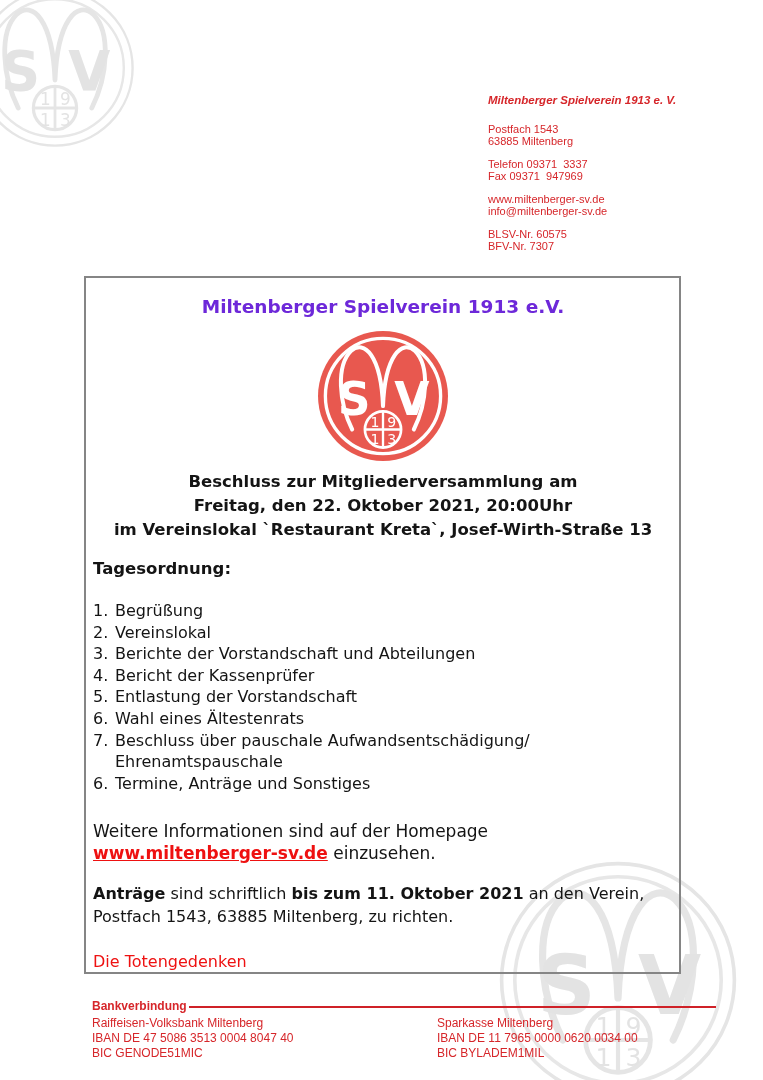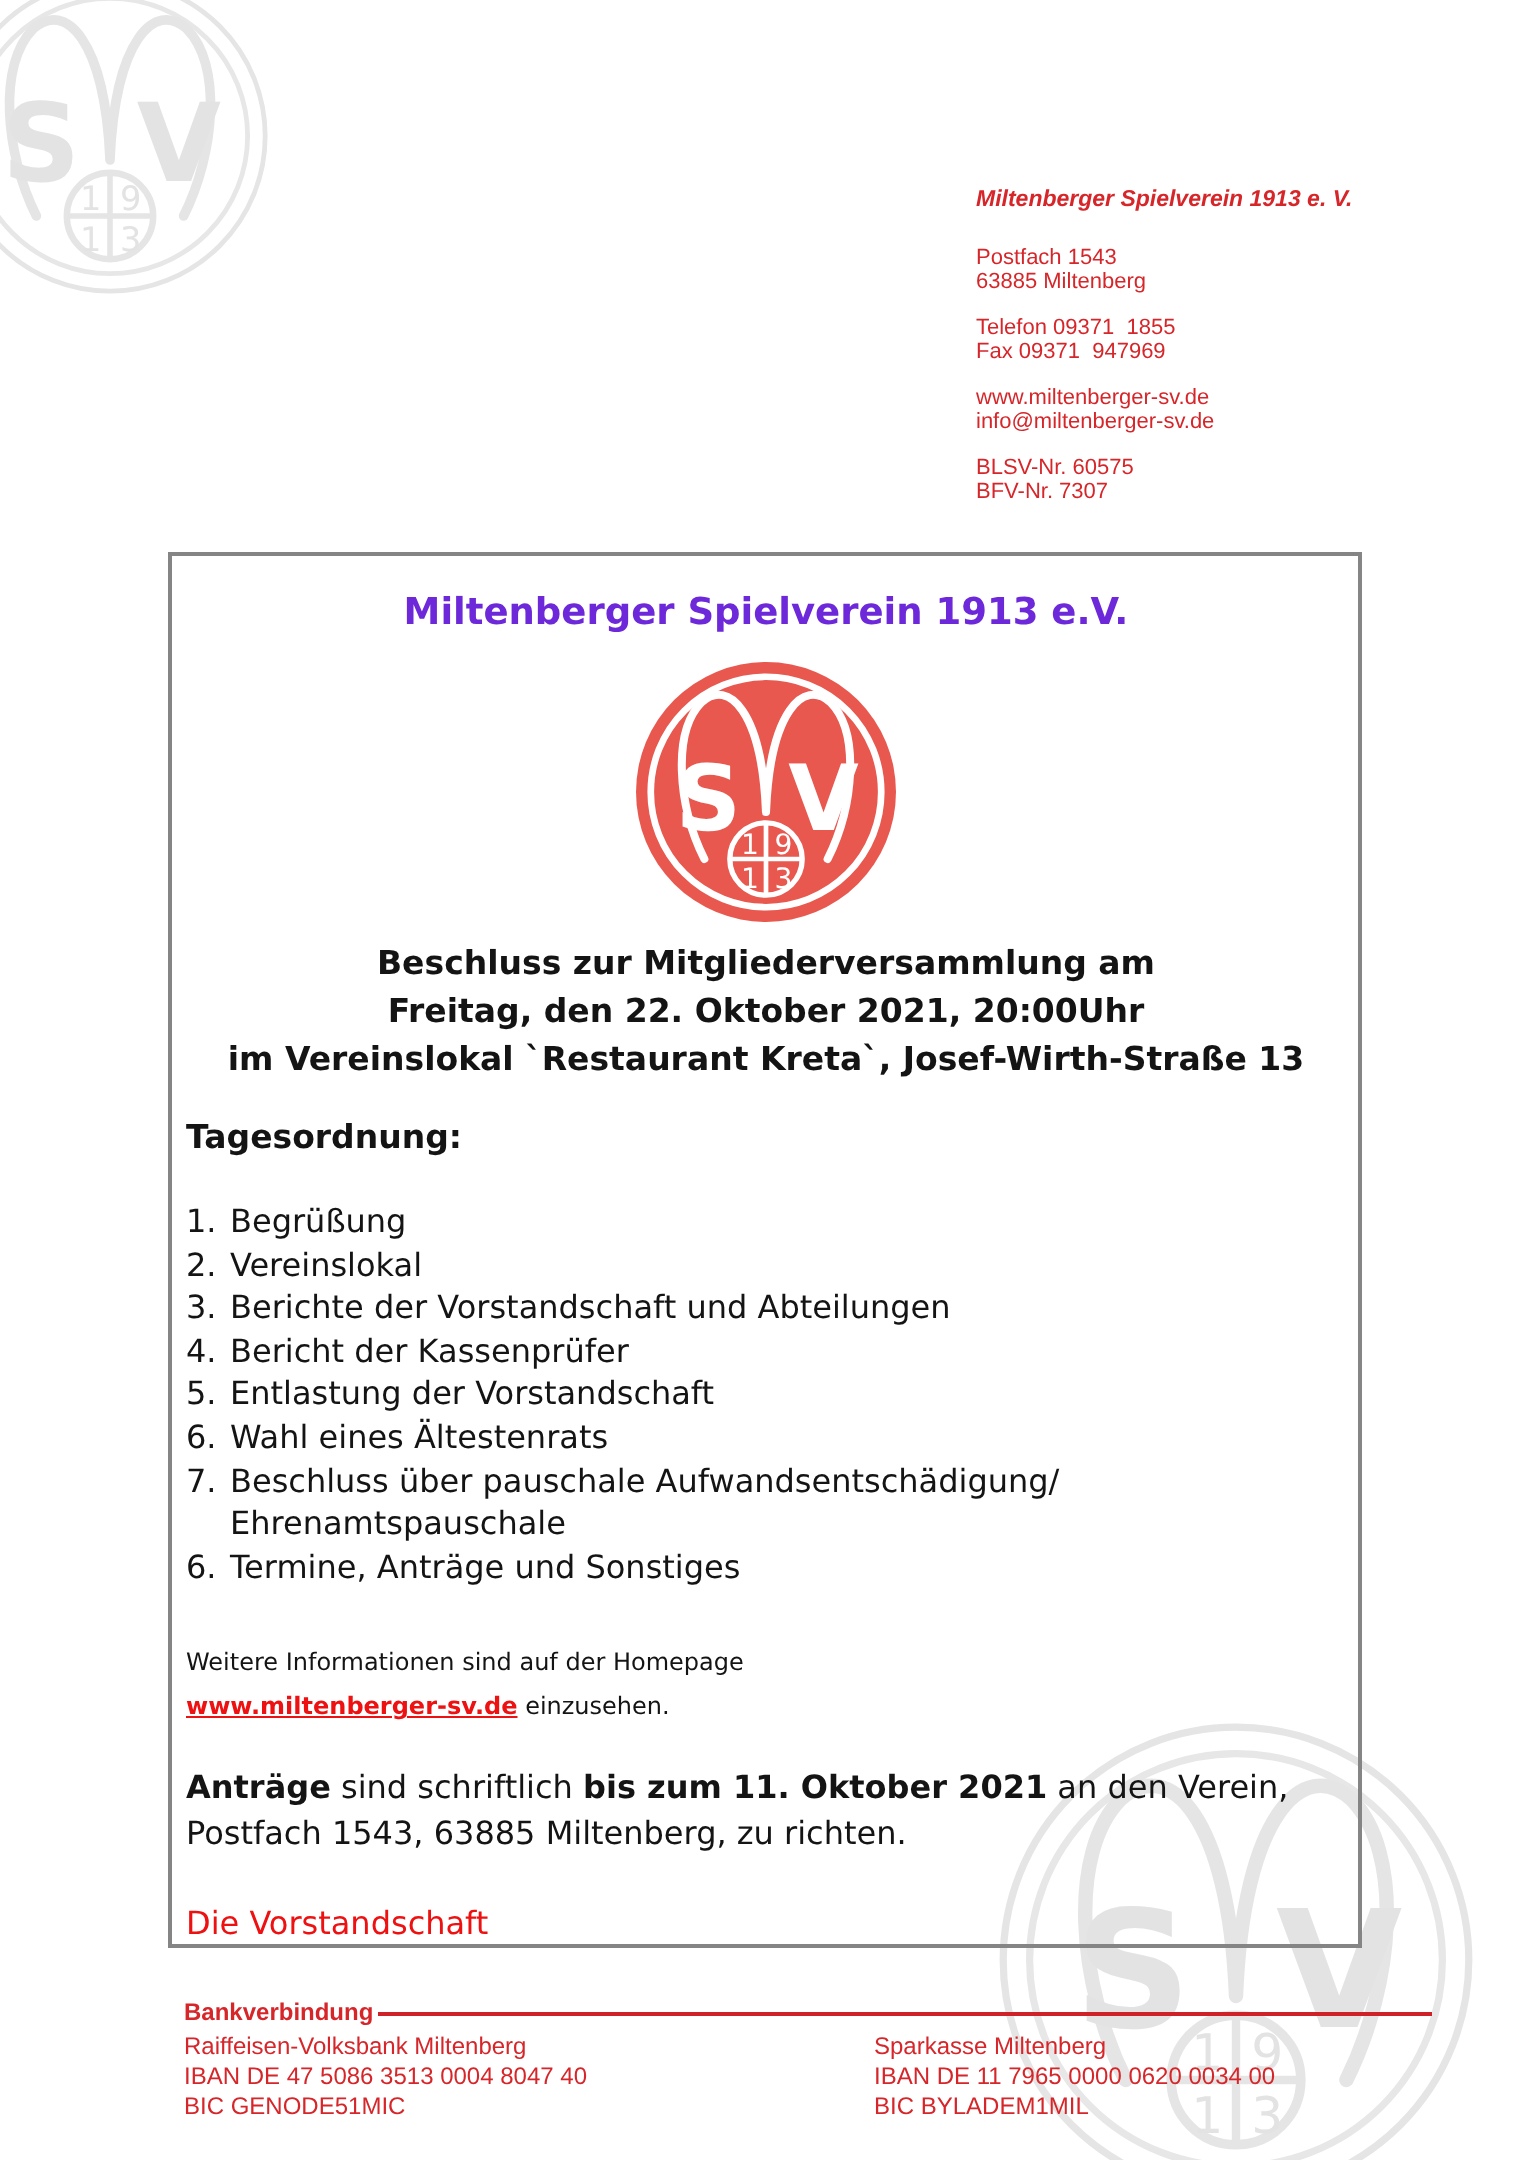--- a/index.html
+++ b/index.html
@@ -42,21 +42,21 @@
     padding:0 6px 0 7px;z-index:1;
   }
   .club-title{margin-top:18px;text-align:center;color:#6d28d9;font-size:18.5px;font-weight:bold;}
   .logo-wrap{width:134px;height:134px;margin:12px auto 0;}
   .meeting-heading{margin-top:7px;text-align:center;font-weight:bold;font-size:16.5px;line-height:24px;}
   .agenda-title{margin-top:17px;font-size:16.5px;font-weight:bold;}
   .agenda-list{margin-top:22px;font-size:16px;line-height:21.6px;}
   .agenda-row{display:flex;}
   .agenda-num{width:22px;flex:none;}
   .agenda-text{flex:1;}
-  .homepage{margin-top:26px;font-size:12px;line-height:22px;}
+  .homepage{margin-top:26px;font-size:17px;line-height:22px;}
   .homepage-link{color:#ee1111;font-weight:bold;text-decoration:underline;cursor:pointer;}
   .antraege{margin-top:19px;font-size:16px;line-height:22.5px;}
   .bold{font-weight:bold;}
   .signature{margin-top:24px;font-size:16px;color:#ee1111;}
   
   .footer{
     position:absolute;left:92px;top:1000px;width:624px;z-index:1;
     color:#d6262a;font-family:"Liberation Sans",sans-serif;font-size:12px;
   }
   .footer-title-row{display:flex;align-items:center;}
@@ -104,21 +104,21 @@
   </svg>
 </div>
 
 <div class="letterhead">
   <div class="lh-title">Miltenberger Spielverein 1913 e. V.</div>
   <div class="lh-group">
     <div class="lh-line">Postfach 1543</div>
     <div class="lh-line">63885 Miltenberg</div>
   </div>
   <div class="lh-group">
-    <div class="lh-line">Telefon 09371  1855</div>
+    <div class="lh-line">Telefon 09371  3337</div>
     <div class="lh-line">Fax 09371  947969</div>
   </div>
   <div class="lh-group">
     <div class="lh-line">www.miltenberger-sv.de</div>
     <div class="lh-line">info@miltenberger-sv.de</div>
   </div>
   <div class="lh-group">
     <div class="lh-line">BLSV-Nr. 60575</div>
     <div class="lh-line">BFV-Nr. 7307</div>
   </div>
@@ -194,21 +194,21 @@
   <div class="homepage">
     <div>Weitere Informationen sind auf der Homepage</div>
     <div><span class="homepage-link">www.miltenberger-sv.de</span><span> einzusehen.</span></div>
   </div>
 
   <div class="antraege">
     <div><span class="bold">Anträge</span><span> sind schriftlich </span><span class="bold">bis zum 11. Oktober 2021</span><span> an den Verein,</span></div>
     <div>Postfach 1543, 63885 Miltenberg, zu richten.</div>
   </div>
 
-  <div class="signature">Die Vorstandschaft</div>
+  <div class="signature">Die Totengedenken</div>
 </div>
 
 <div class="footer">
   <div class="footer-title-row">
     <span class="footer-title">Bankverbindung</span>
     <span class="footer-rule"></span>
   </div>
   <div class="banks">
     <div class="bank-left">
       <div class="bank-name">Raiffeisen-Volksbank Miltenberg</div>

